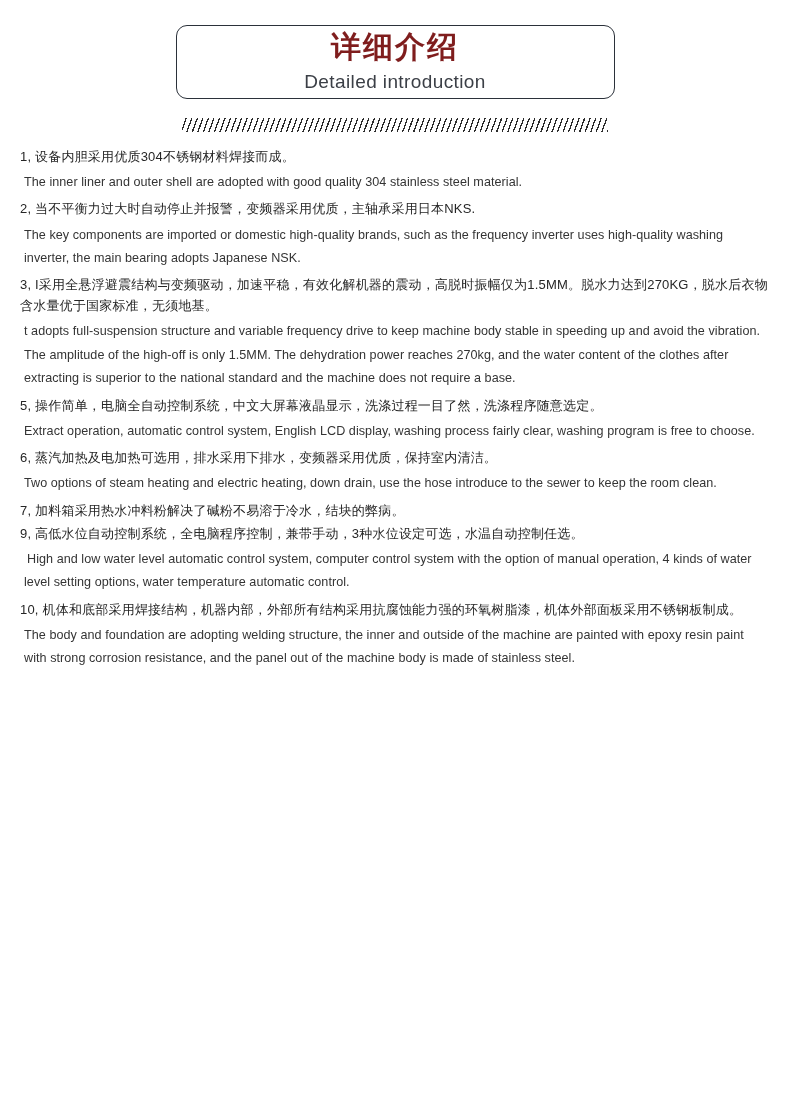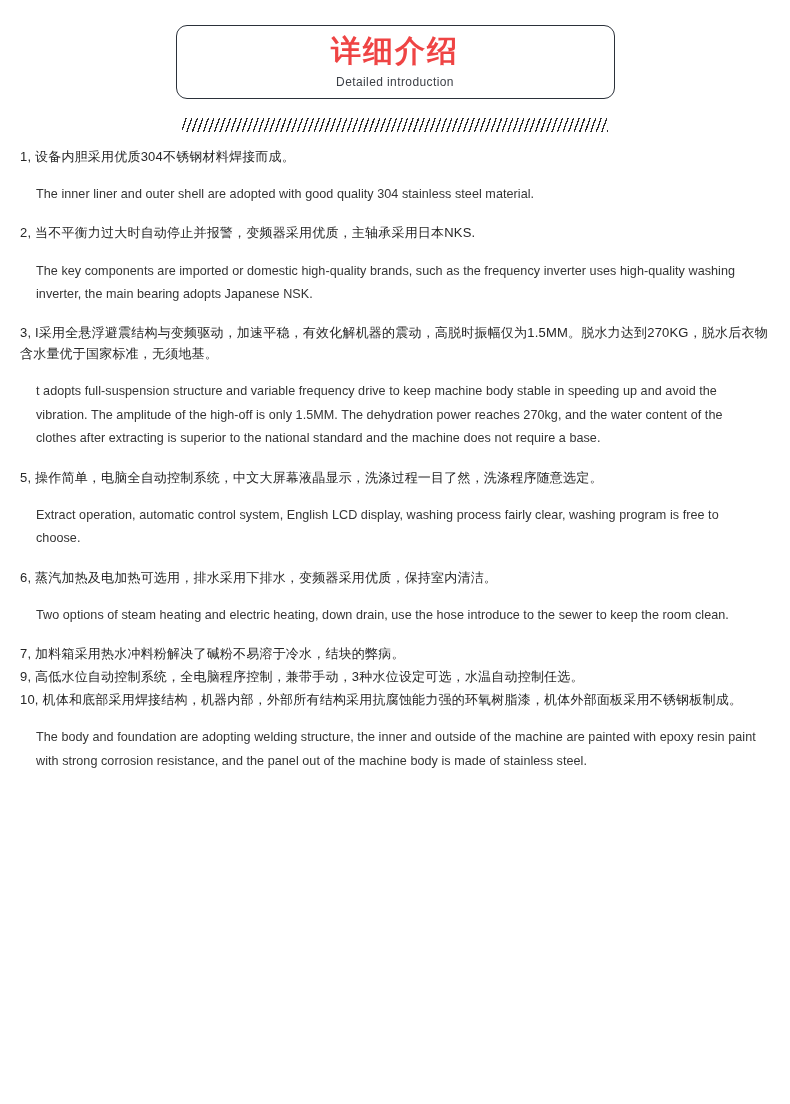--- a/index.html
+++ b/index.html
@@ -31,26 +31,26 @@
     border-radius: 11px;
     display: flex;
     flex-direction: column;
     align-items: center;
     justify-content: center;
   }
   .title-cn {
     font-size: 30px;
     font-weight: bold;
     letter-spacing: 2px;
-    color: #ef4444;
+    color: #7f1d1d;
     line-height: 1.05;
     margin-bottom: 10px;
   }
   .title-en {
-    font-size: 12px;
+    font-size: 19px;
     color: #3b3f46;
     letter-spacing: 0.4px;
     line-height: 1.1;
   }
 
   
   .hatch-wrap {
     width: 790px;
     display: flex;
     justify-content: center;
@@ -81,21 +81,21 @@
     line-height: 1.62;
     letter-spacing: 0.2px;
     margin: 0 0 1px 0;
     font-weight: 400;
   }
   .en {
     font-size: 12.6px;
     color: #343434;
     line-height: 1.86;
     letter-spacing: 0.05px;
-    margin: 16px;
+    margin: 4px;
     font-weight: 400;
   }
   .en.indent {
     text-indent: 3px;
   }
 </style>
 </head>
 <body>
 
 <div class="header-wrap">
@@ -137,20 +137,21 @@
     <p class="en">Two options of steam heating and electric heating, down drain, use the hose introduce to the sewer to keep the room clean.</p>
   </div>
 
   <div class="item">
     <p class="cn">7, 加料箱采用热水冲料粉解决了碱粉不易溶于冷水，结块的弊病。</p>
   </div>
 
 
   <div class="item">
     <p class="cn">9, 高低水位自动控制系统，全电脑程序控制，兼带手动，3种水位设定可选，水温自动控制任选。</p>
+    <p class="en indent">High and low water level automatic control system, computer control system with the option of manual operation, 4 kinds of water level setting options, water temperature automatic control.</p>
   </div>
 
   <div class="item">
     <p class="cn">10, 机体和底部采用焊接结构，机器内部，外部所有结构采用抗腐蚀能力强的环氧树脂漆，机体外部面板采用不锈钢板制成。</p>
     <p class="en">The body and foundation are adopting welding structure, the inner and outside of the machine are painted with epoxy resin paint with strong corrosion resistance, and the panel out of the machine body is made of stainless steel.</p>
   </div>
 
 </div>
 
 </body></html>

